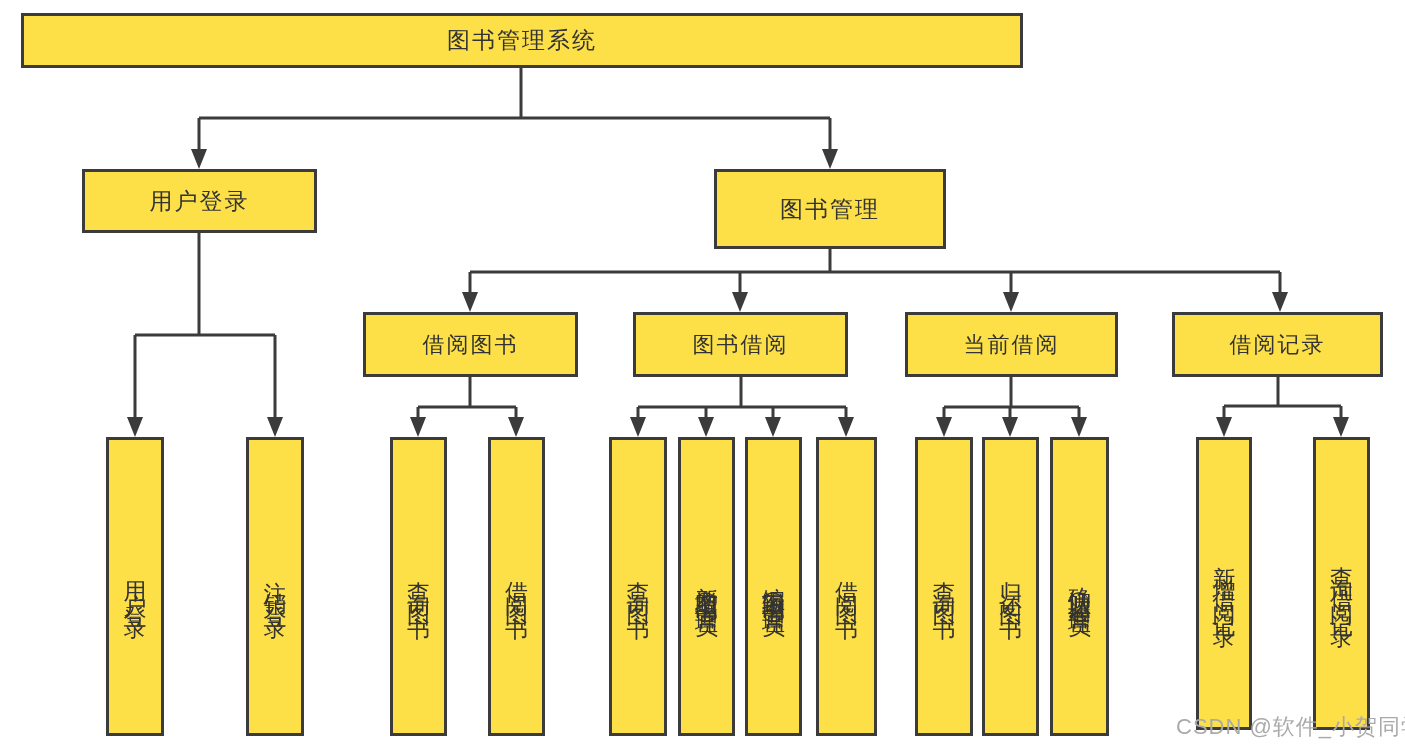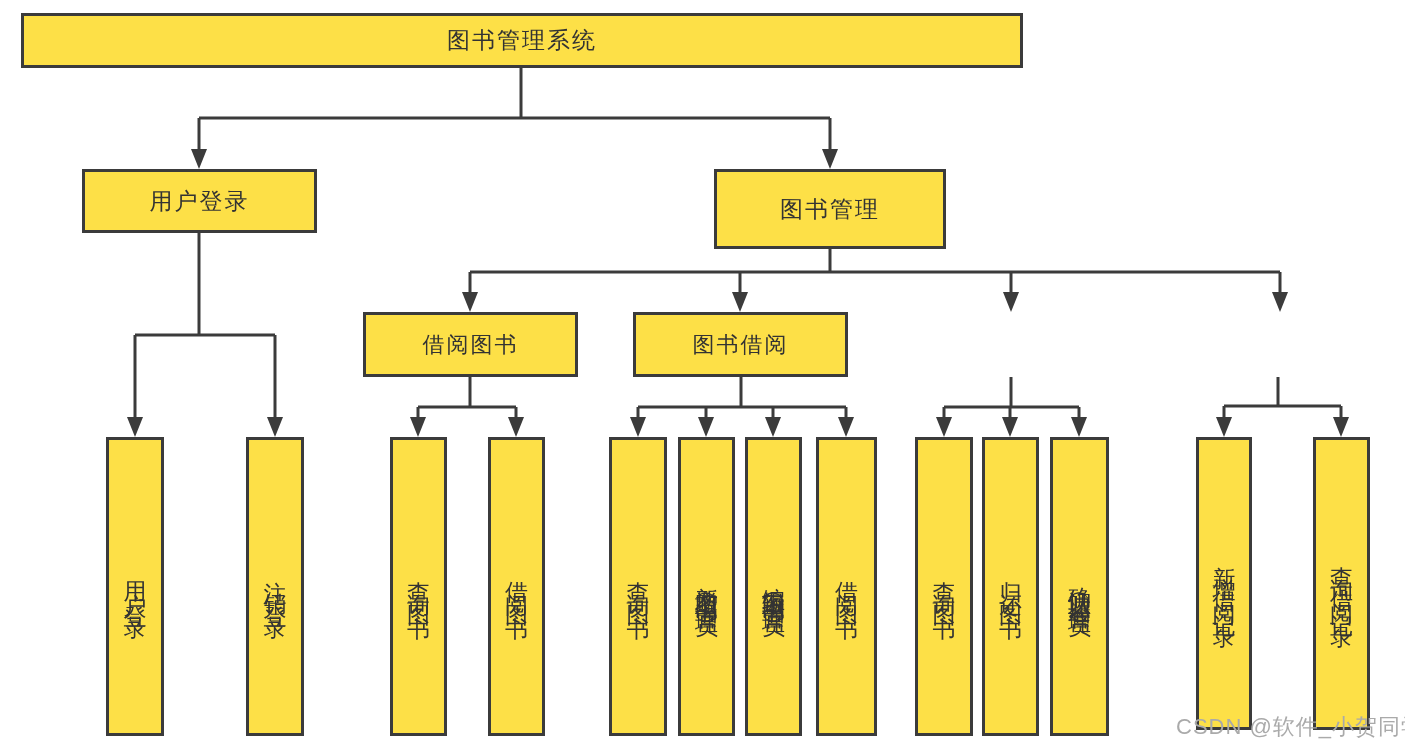--- a/index.html
+++ b/index.html
@@ -124,20 +124,26 @@
   <div class="box hbox" style="left:714px;top:169px;width:232px;height:80px">
     <span>图书管理</span>
   </div>
 
   <div class="box hbox lvl2" style="left:363px;top:312px;width:215px;height:65px">
     <span>借阅图书</span>
   </div>
   <div class="box hbox lvl2" style="left:633px;top:312px;width:215px;height:65px">
     <span>图书借阅</span>
   </div>
+  <div class="box hbox lvl2" style="left:905px;top:312px;width:213px;height:65px">
+    <span>当前借阅</span>
+  </div>
+  <div class="box hbox lvl2" style="left:1172px;top:312px;width:211px;height:65px">
+    <span>借阅记录</span>
+  </div>
 
   <div class="box vbox spread" style="left:106px;top:437px;width:58px;height:299px">
     <span>用户登录</span>
   </div>
   <div class="box vbox spread" style="left:246px;top:437px;width:58px;height:299px">
     <span>注销登录</span>
   </div>
   <div class="box vbox spread" style="left:390px;top:437px;width:57px;height:299px">
     <span>查询图书</span>
   </div>

